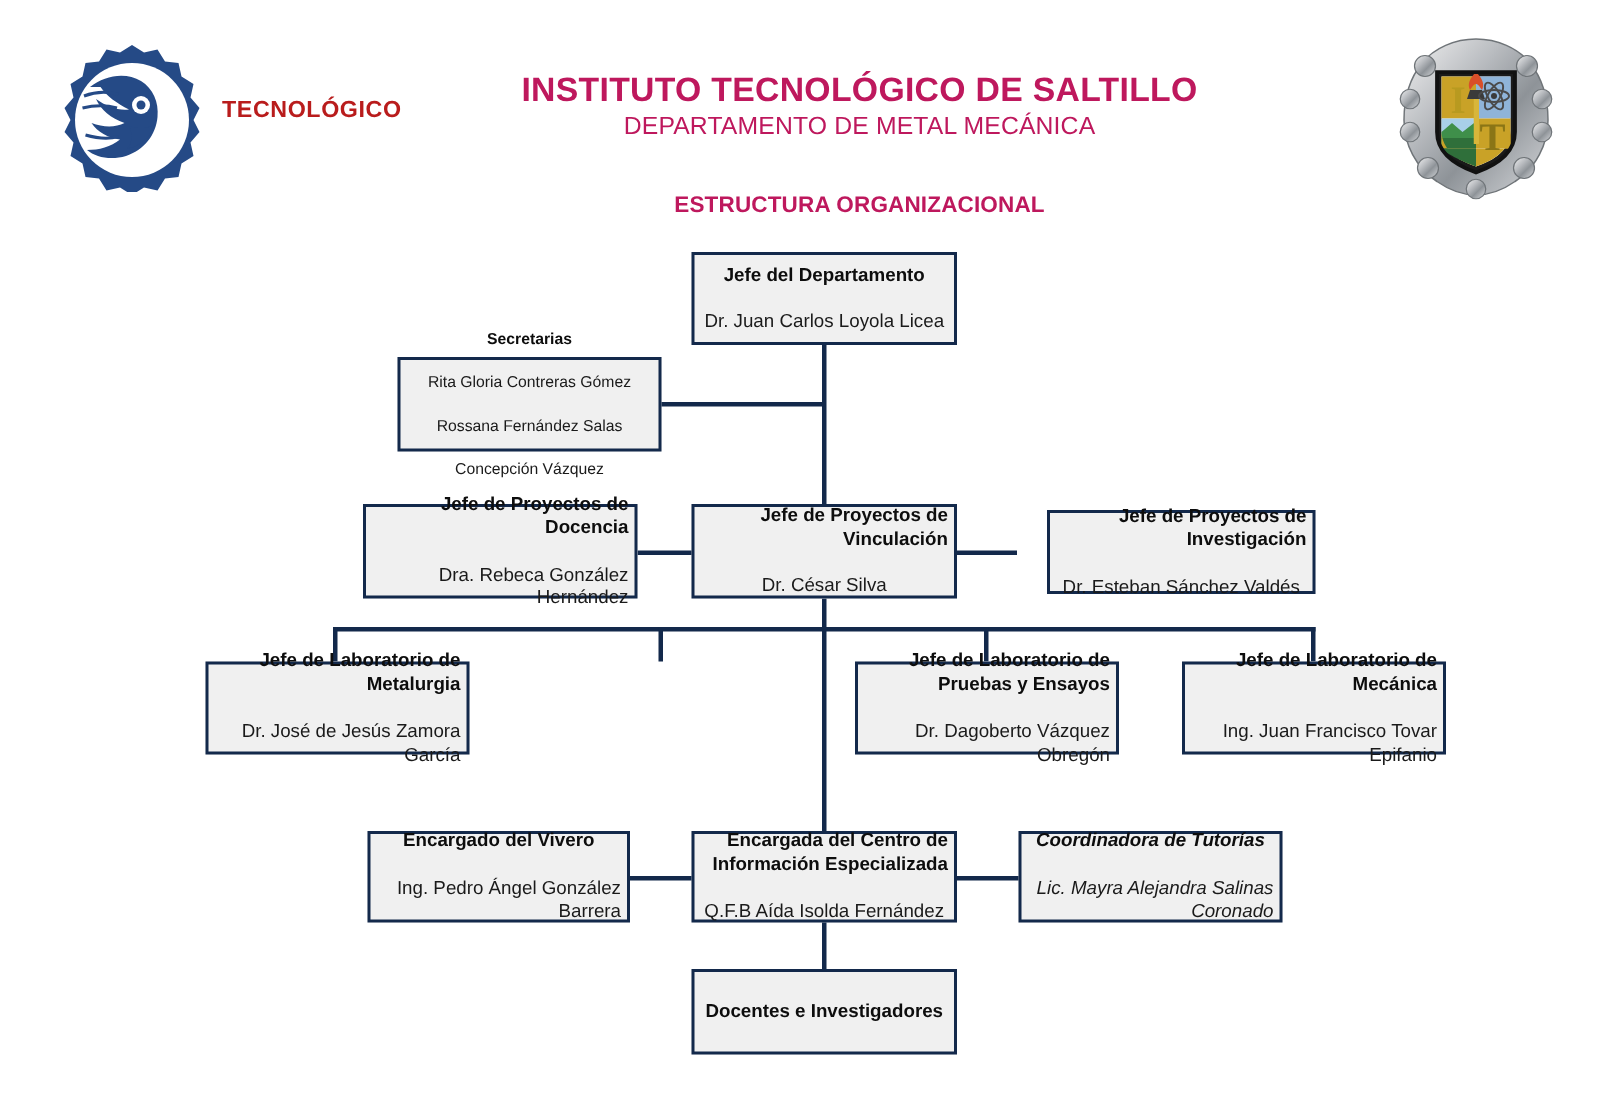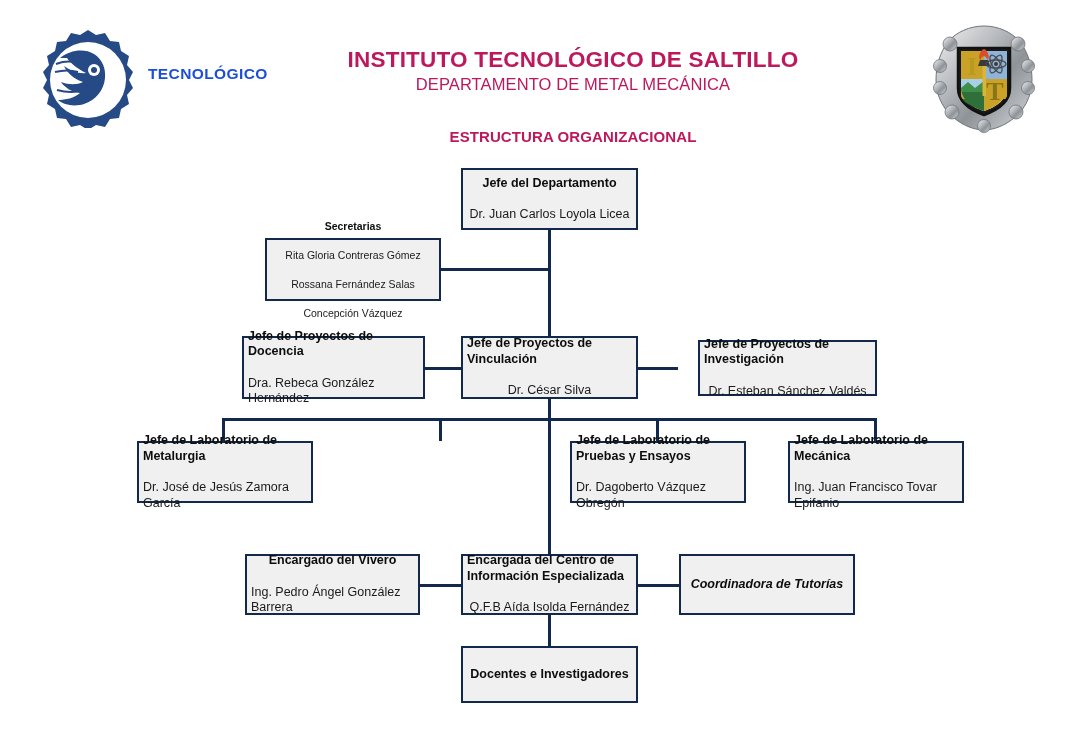--- a/index.html
+++ b/index.html
@@ -31,21 +31,21 @@
   }
   #tecnm-mark {
     position: absolute;
     left: 0; top: 0;
     width: 104px; height: 100px;
   }
   #tecnm-text {
     position: absolute;
     left: 112px; top: 36px;
     width: 160px;
-    color: #1d4ed8;
+    color: #b91c1c;
     font-weight: bold;
     font-size: 15.5px;
     line-height: 19px;
     letter-spacing: 0.4px;
   }
   #tecnm-text .l1 { display: block; }
   #tecnm-text .l2 { display: block; }
 
   
   #its-logo {
@@ -91,21 +91,21 @@
   }
   .node {
     position: absolute;
     box-sizing: border-box;
     border: 2.5px solid #13294b;
     background: #f0f0f0;
     display: flex;
     flex-direction: column;
     align-items: center;
     justify-content: center;
-    text-align: left;
+    text-align: right;
     z-index: 2;
     padding: 16px 4px;
     gap: 16px;
   }
   .node .role {
     font-weight: bold;
     font-size: 12.5px;
     line-height: 15.5px;
     color: #0d0d0d;
   }
@@ -316,19 +316,20 @@
     <div class="person">Ing. Pedro Ángel González Barrera</div>
   </div>
 
   <div class="node" style="left:461px; top:554px; width:177px; height:61px;">
     <div class="role">Encargada del Centro de Información Especializada</div>
     <div class="person">Q.F.B Aída Isolda Fernández</div>
   </div>
 
   <div class="node" style="left:679px; top:554px; width:176px; height:61px;font-style:italic;">
     <div class="role">Coordinadora de Tutorías</div>
+    <div class="person">Lic. Mayra Alejandra Salinas Coronado</div>
   </div>
 
   <div class="node" style="left:461px; top:646px; width:177px; height:57px;">
     <div class="role">Docentes e Investigadores</div>
   </div>
 
 </div>
 
 </body></html>

